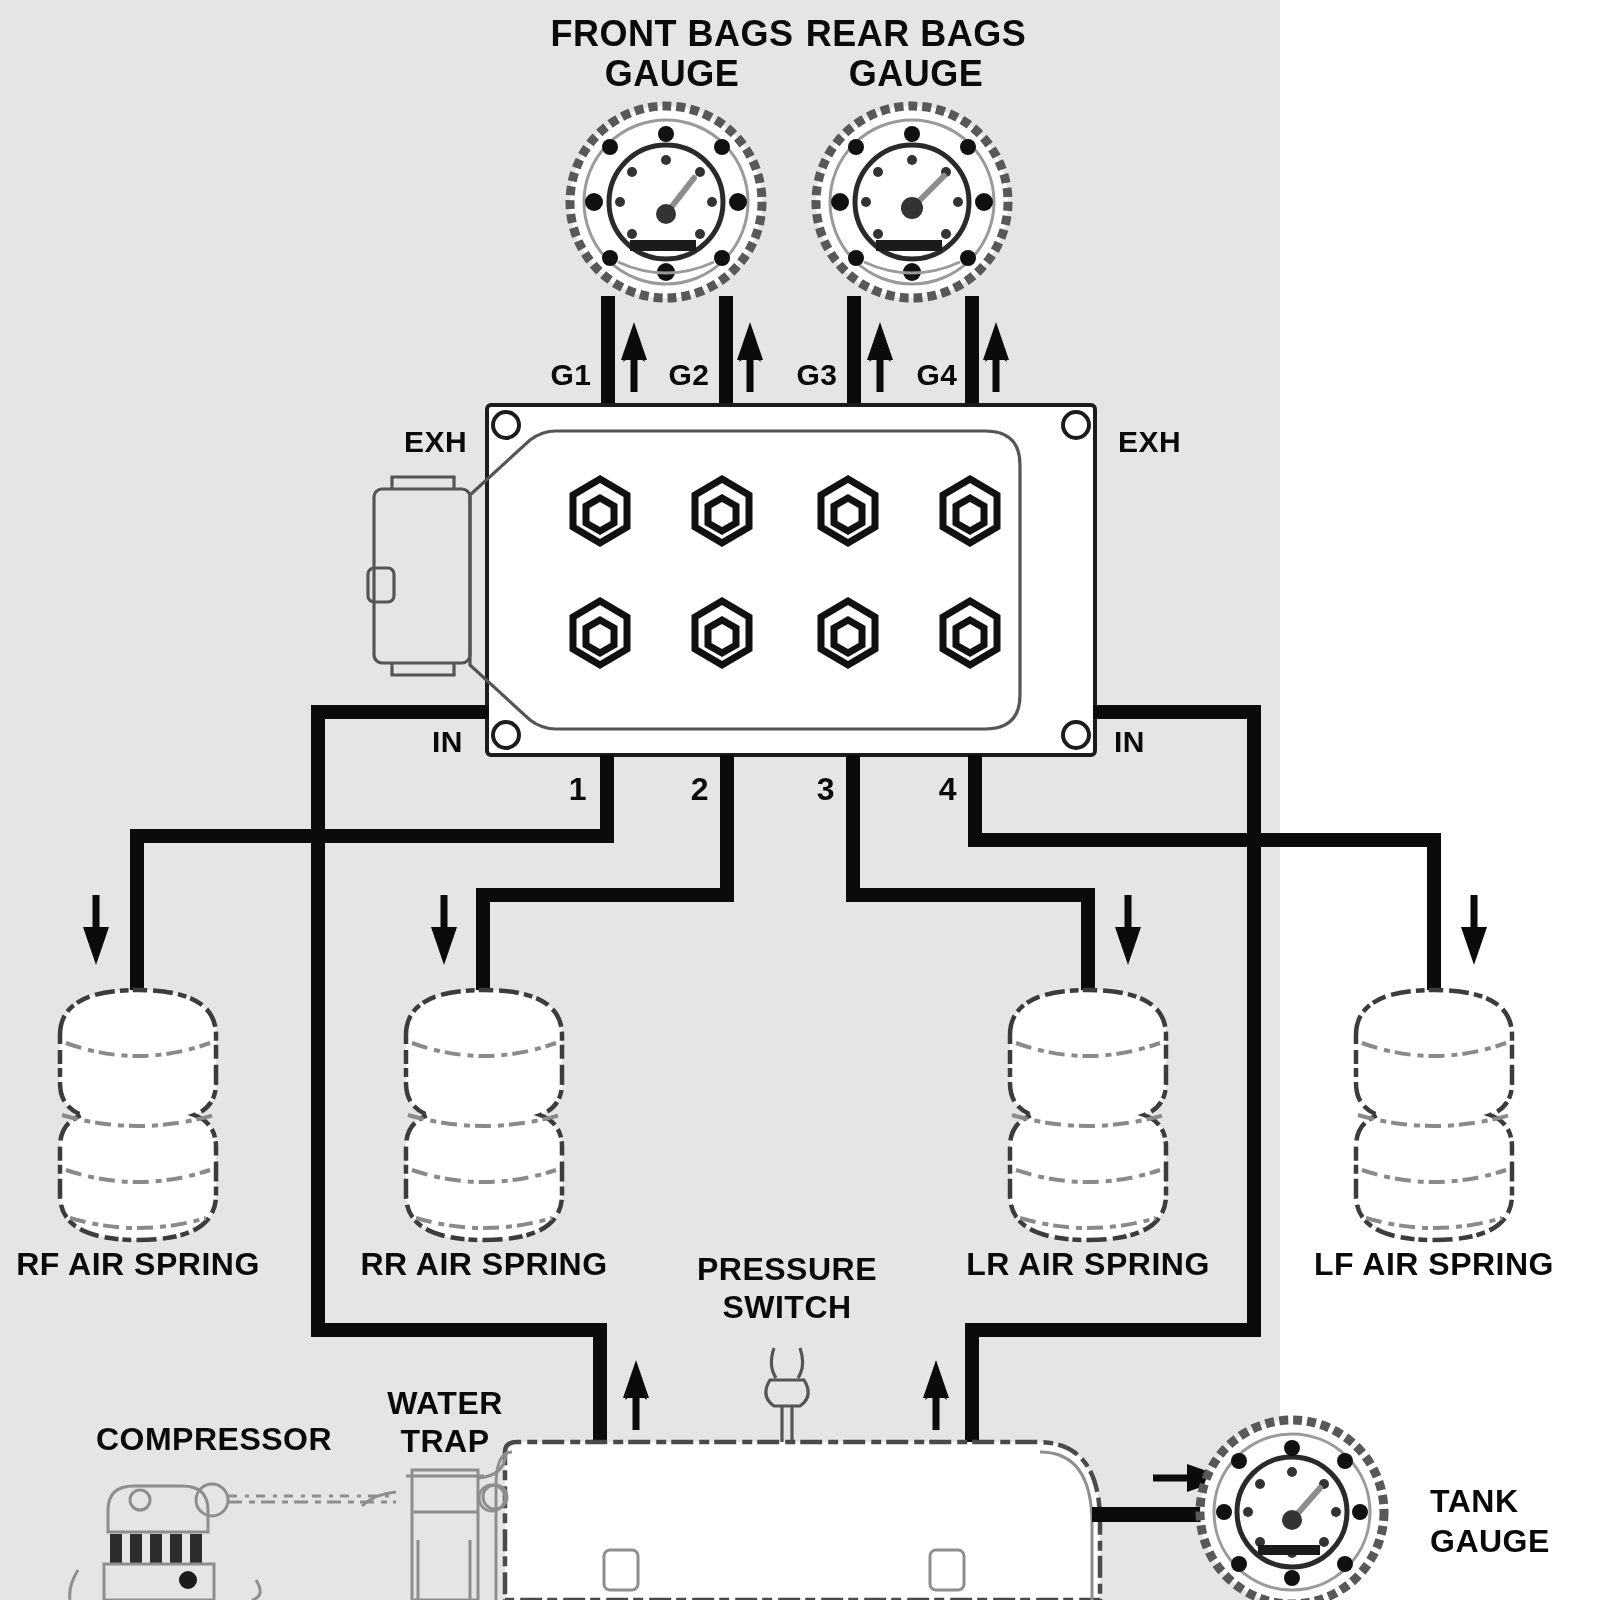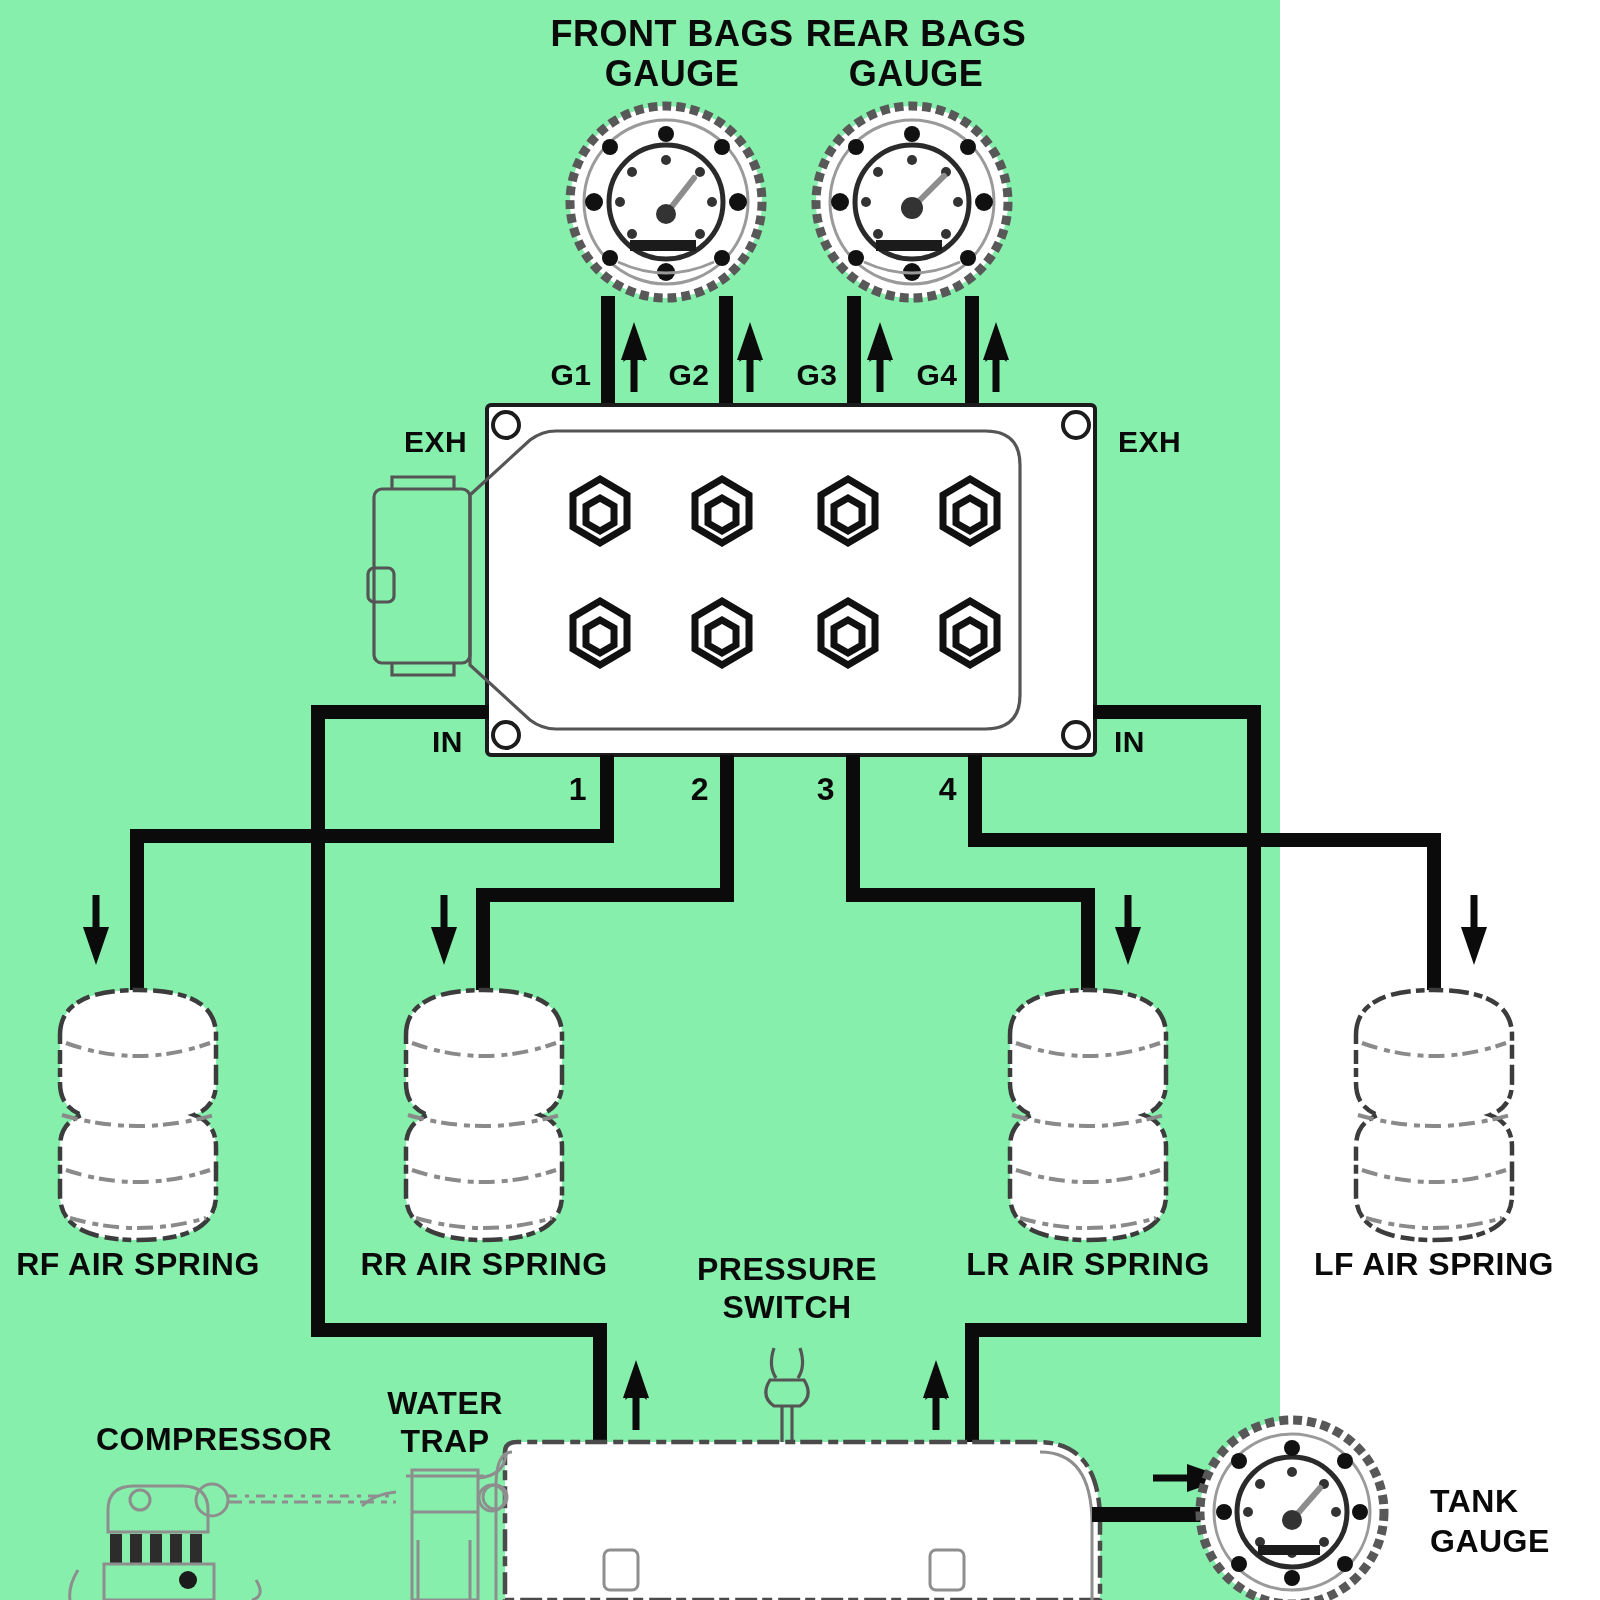--- a/index.html
+++ b/index.html
@@ -10,21 +10,21 @@
   body {
     width: 1600px;
     height: 1600px;
     overflow: hidden;
     font-family: "Liberation Sans", sans-serif;
   }
   #diagram-root {
     position: relative;
     width: 1280px;
     height: 1600px;
-    background: #86efac;
+    background: #e5e5e5;
   }
   svg.sheet {
     position: absolute;
     top: 0;
     left: 0;
     width: 1600px;
     height: 1600px;
     display: block;
   }
   text {

